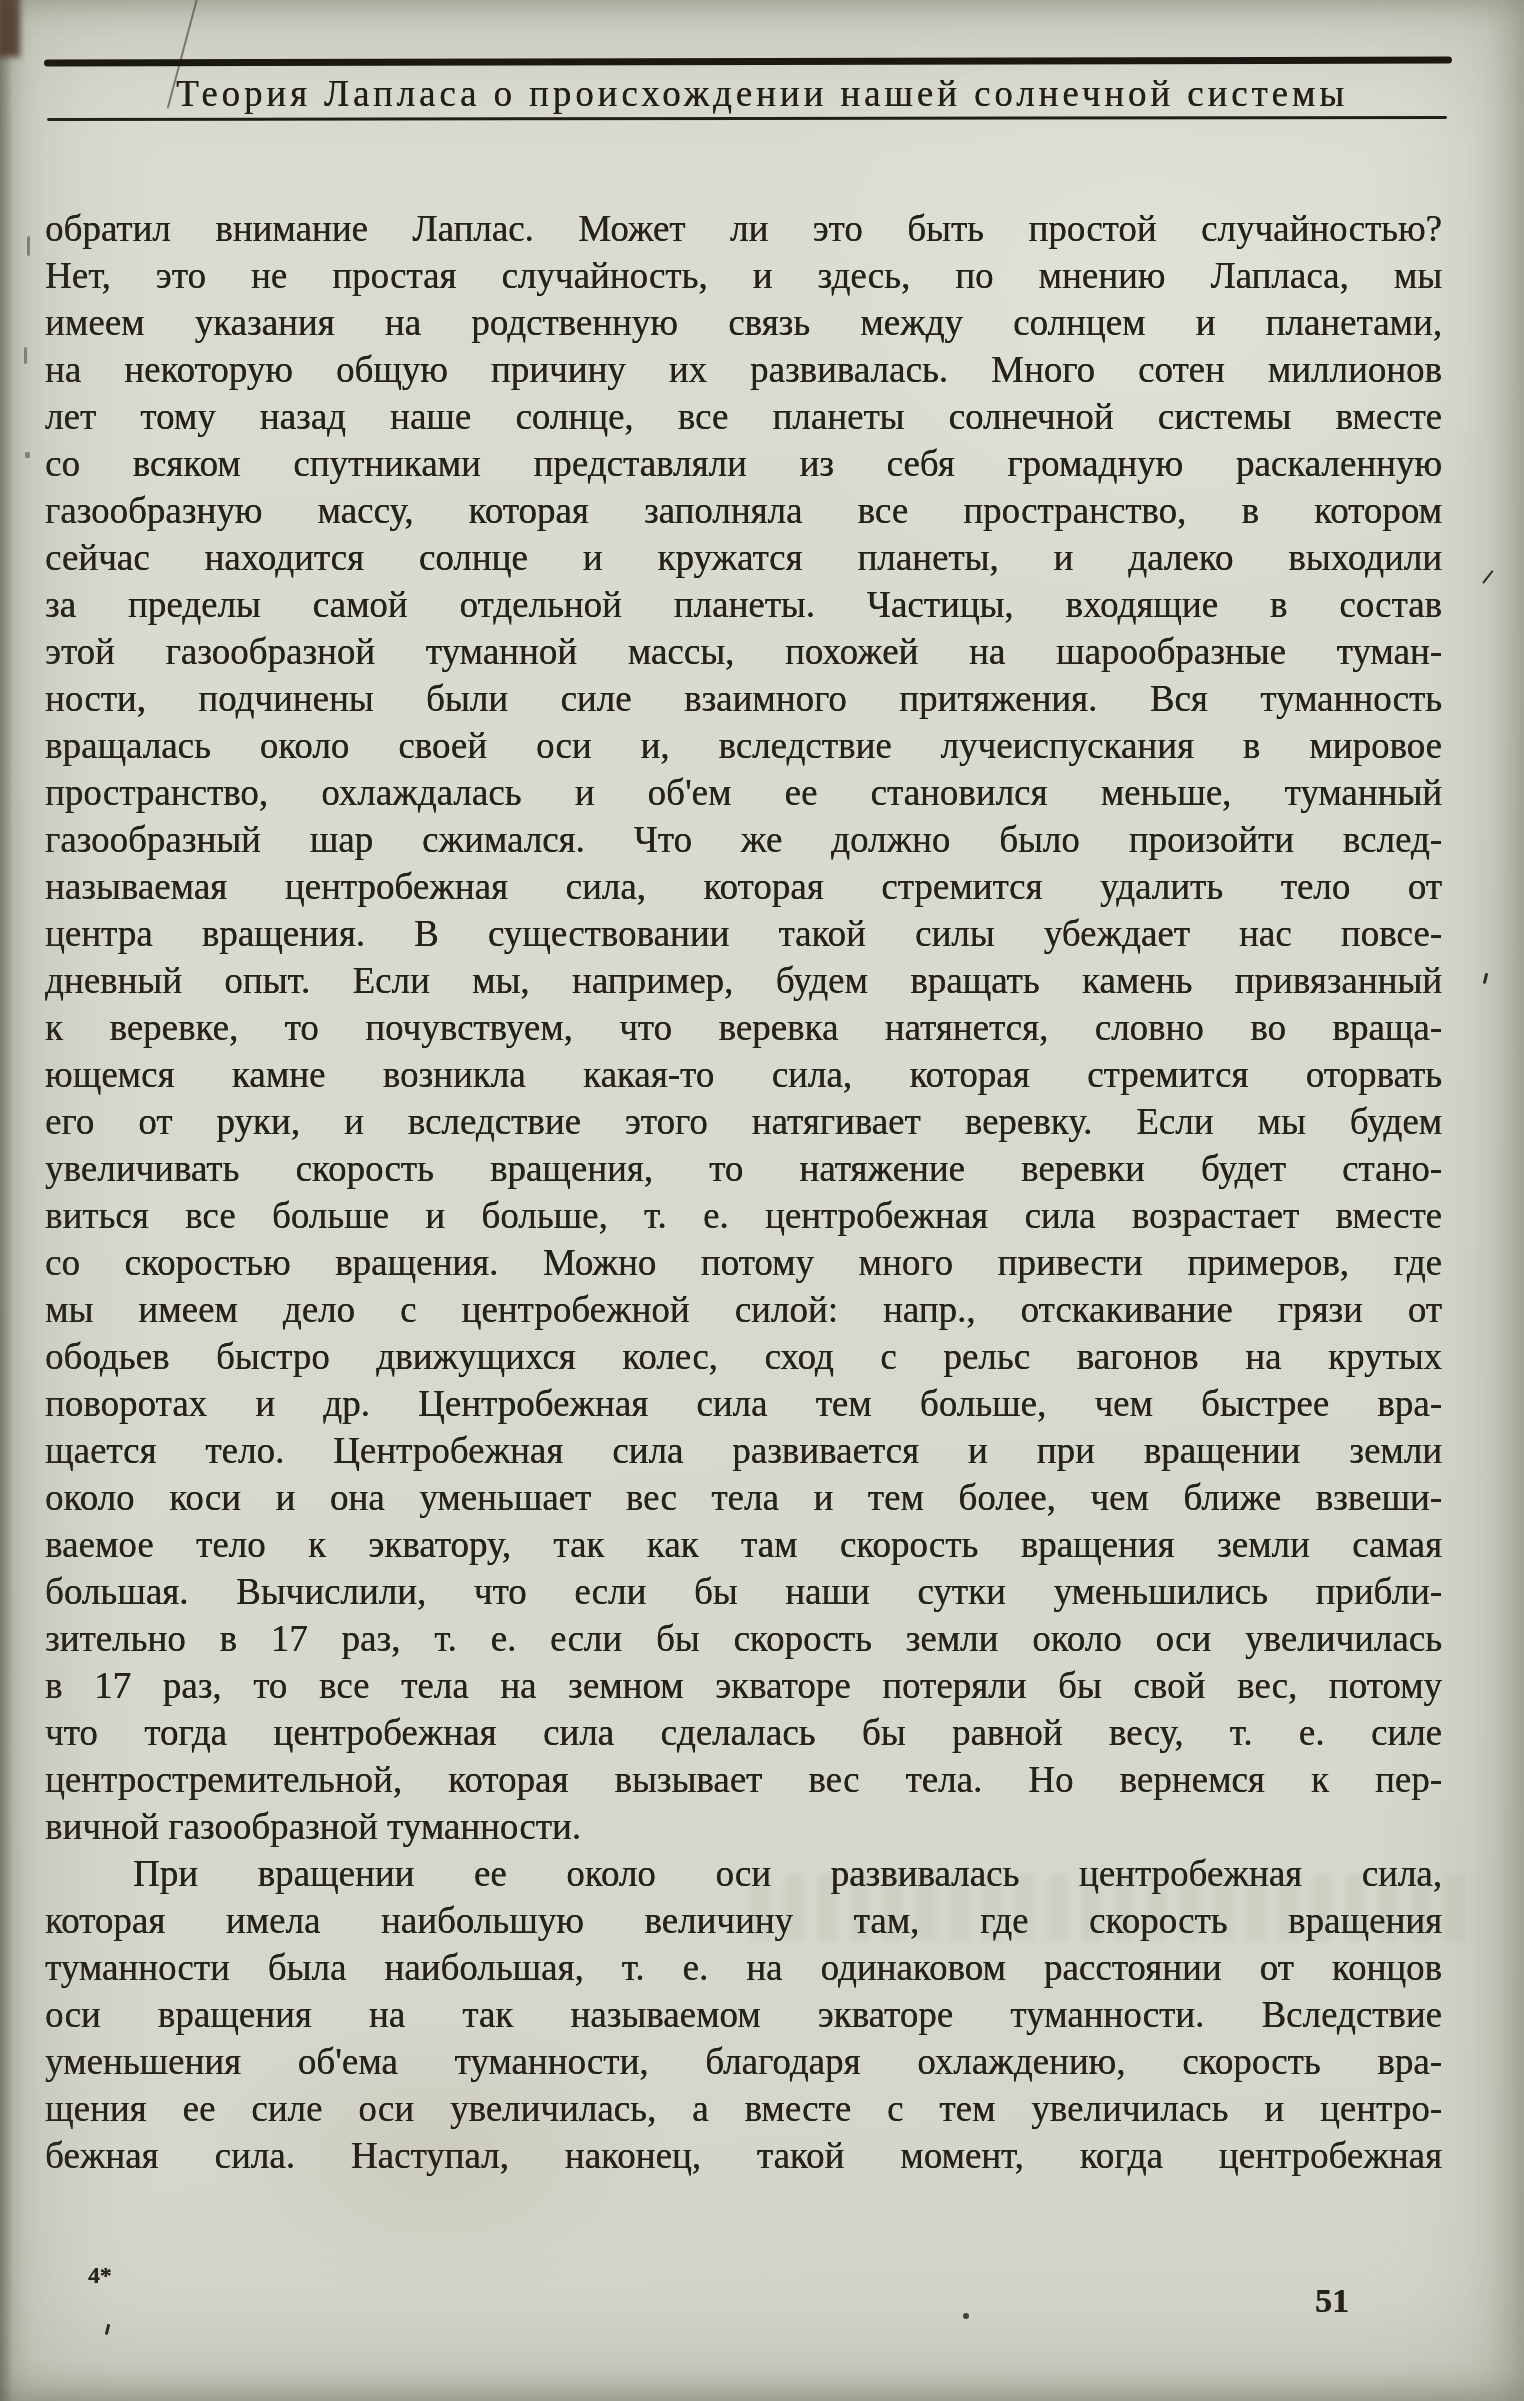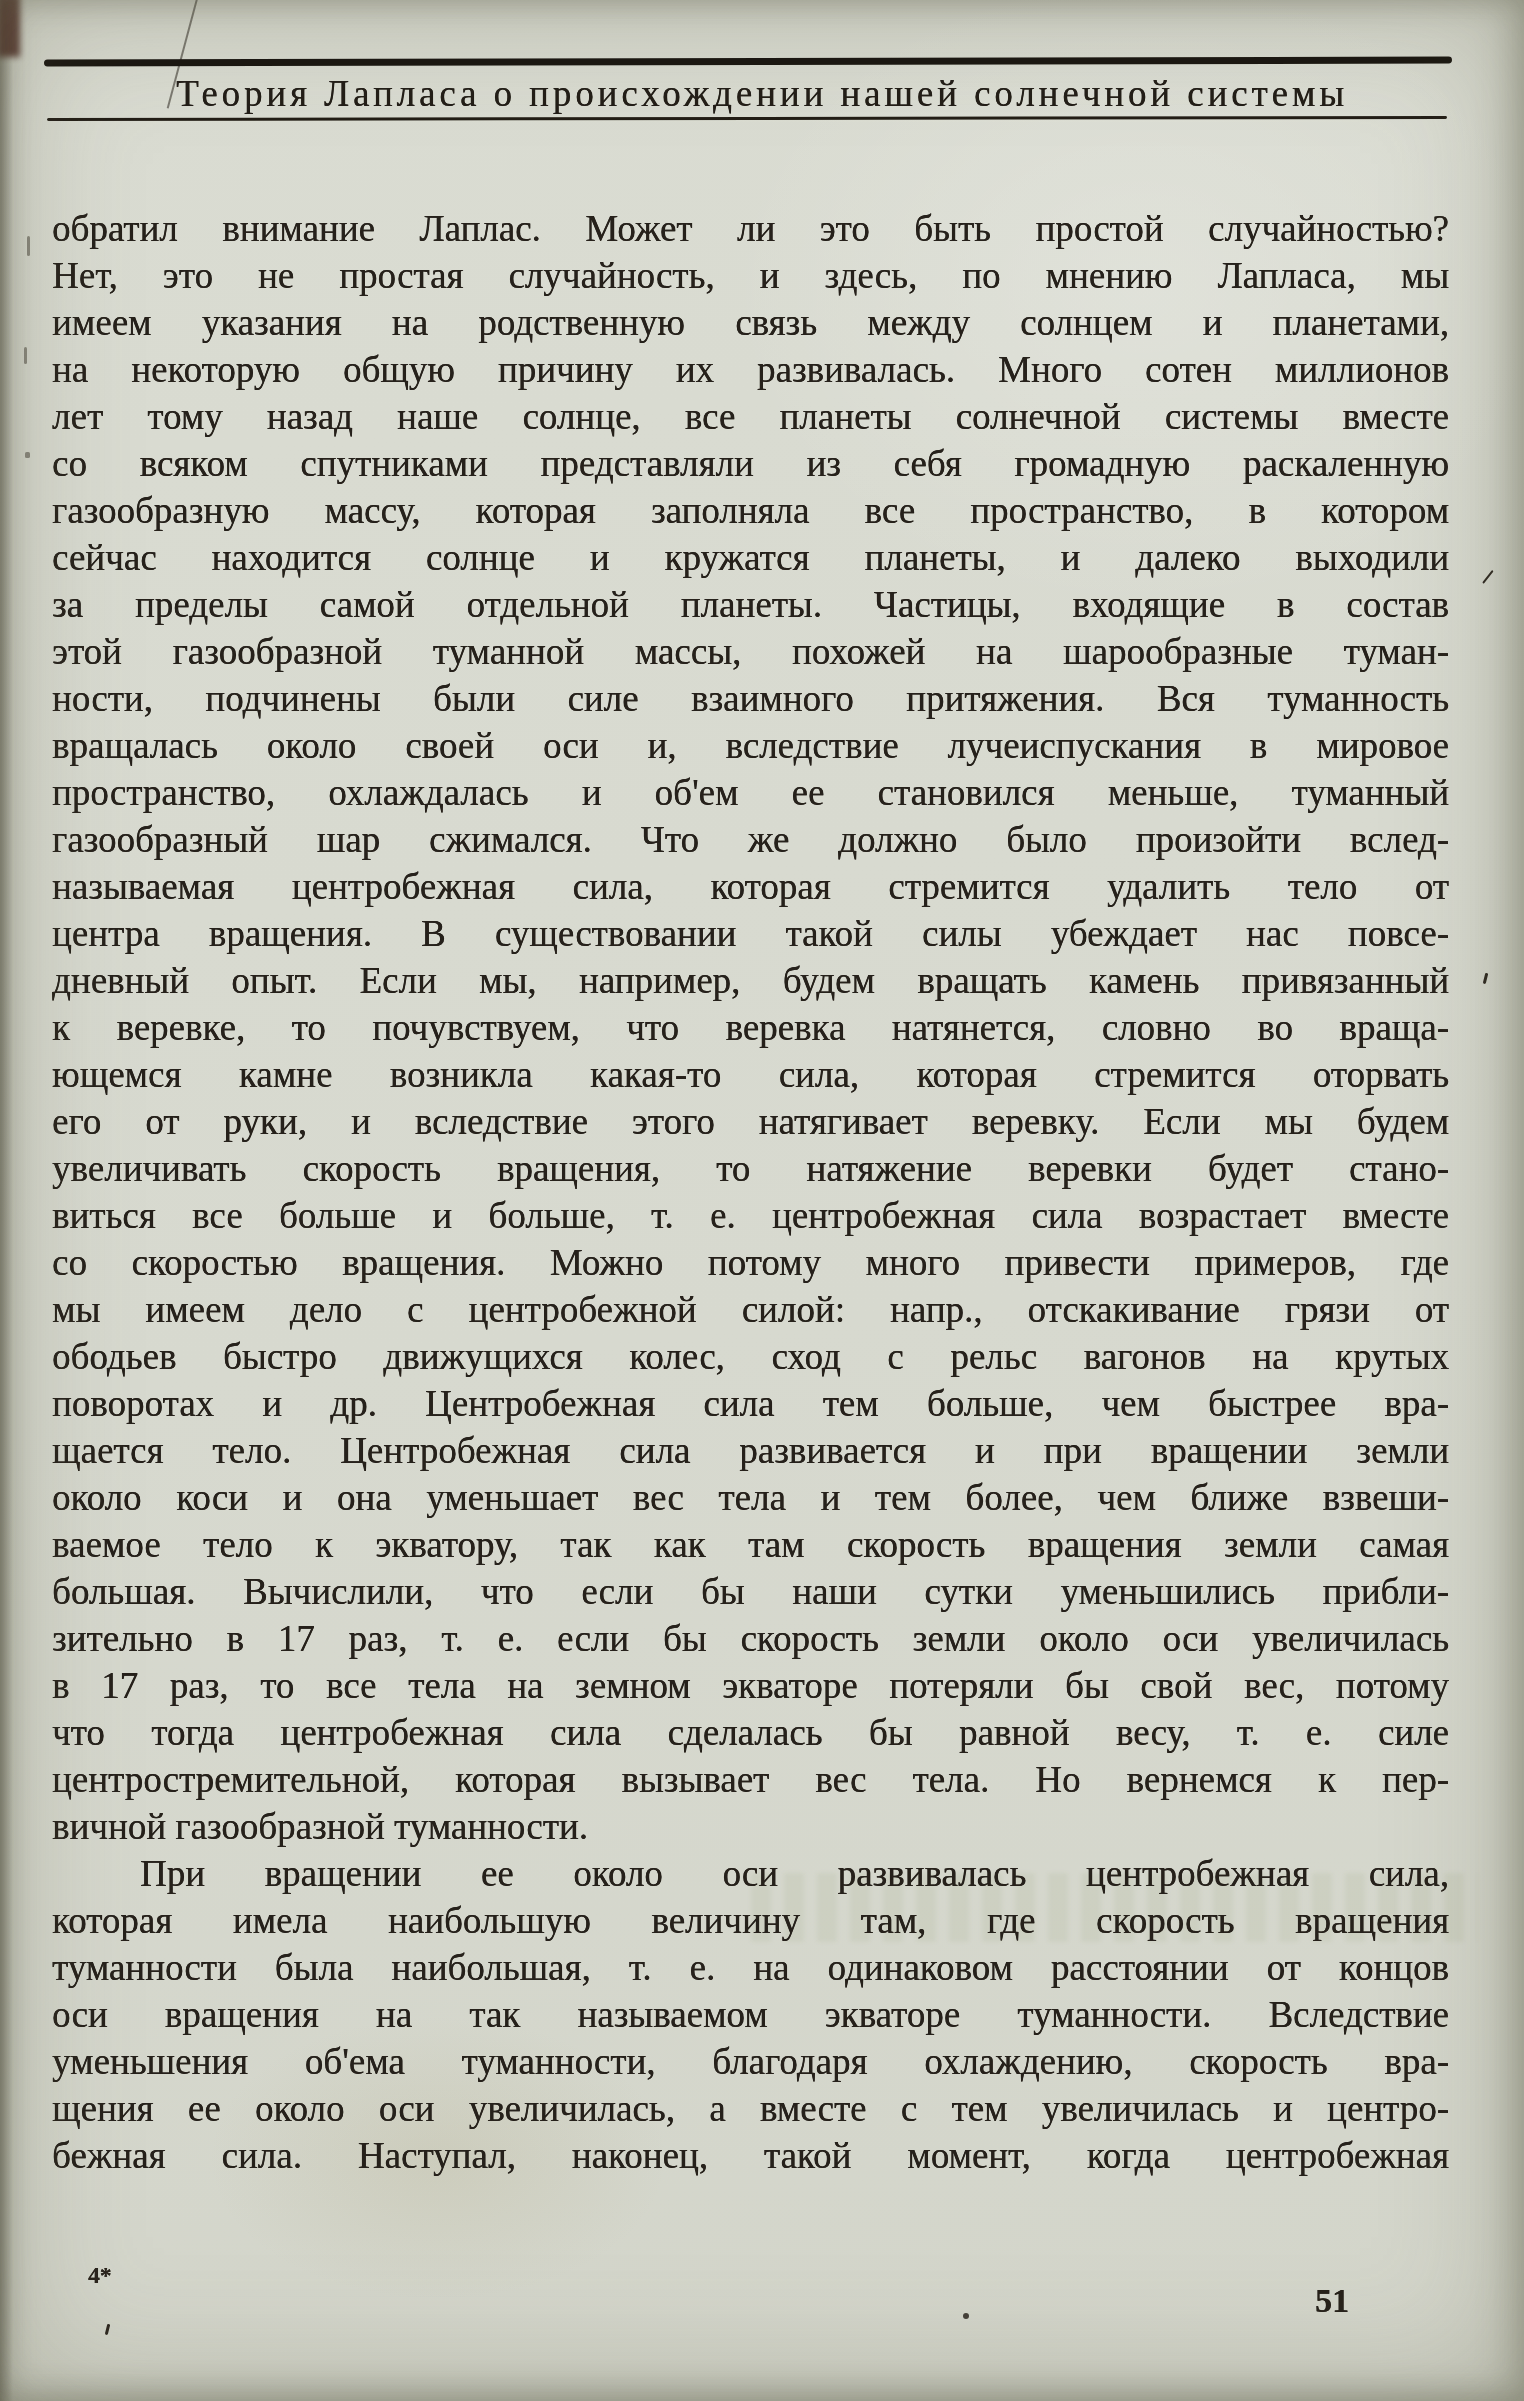--- a/index.html
+++ b/index.html
@@ -33,21 +33,21 @@
     background:#221d16;border-radius:1.6px;transform:rotate(-0.08deg);
   }
   .page-title{
     position:absolute;left:0;right:0;top:72px;
     text-align:center;font-size:37px;letter-spacing:3.9px;
     color:#221d17;text-shadow:0.3px 0 0 currentColor;
     white-space:nowrap;
   }
   
   .text-block{
-    position:absolute;left:52px;top:205px;width:1397px;
+    position:absolute;left:45px;top:205px;width:1397px;
   }
   .line{
     height:47px;line-height:47px;font-size:37px;
     text-align:justify;text-align-last:justify;
     overflow:hidden;white-space:normal;
     text-shadow:0.3px 0 0 currentColor;
   }
   .line.paragraph-end{text-align-last:left;}
   .line.paragraph-start{text-indent:88px;}
   
@@ -143,21 +143,21 @@
       <div class="line">зительно в 17 раз, т. е. если бы скорость земли около оси увеличилась</div>
       <div class="line">в 17 раз, то все тела на земном экваторе потеряли бы свой вес, потому</div>
       <div class="line">что тогда центробежная сила сделалась бы равной весу, т. е. силе</div>
       <div class="line">центростремительной, которая вызывает вес тела. Но вернемся к пер-</div>
       <div class="line paragraph-end">вичной газообразной туманности.</div>
       <div class="line paragraph-start">При вращении ее около оси развивалась центробежная сила,</div>
       <div class="line">которая имела наибольшую величину там, где скорость вращения</div>
       <div class="line">туманности была наибольшая, т. е. на одинаковом расстоянии от концов</div>
       <div class="line">оси вращения на так называемом экваторе туманности. Вследствие</div>
       <div class="line">уменьшения об'ема туманности, благодаря охлаждению, скорость вра-</div>
-      <div class="line">щения ее около оси увеличилась, а вместе с тем увеличилась и центро-</div>
+      <div class="line">щения ее силе оси увеличилась, а вместе с тем увеличилась и центро-</div>
       <div class="line">бежная сила. Наступал, наконец, такой момент, когда центробежная</div>
     </div>
 
   <div class="footer-signature">4*</div>
   <div class="page-number">51</div>
 
 </div>
 
 
 </body></html>

